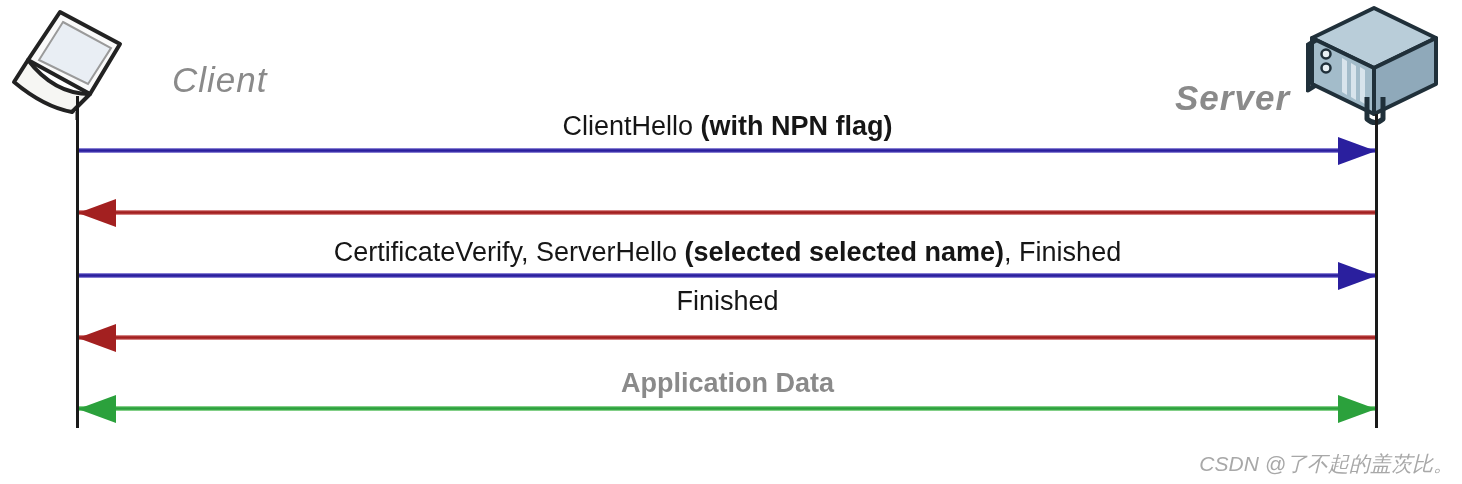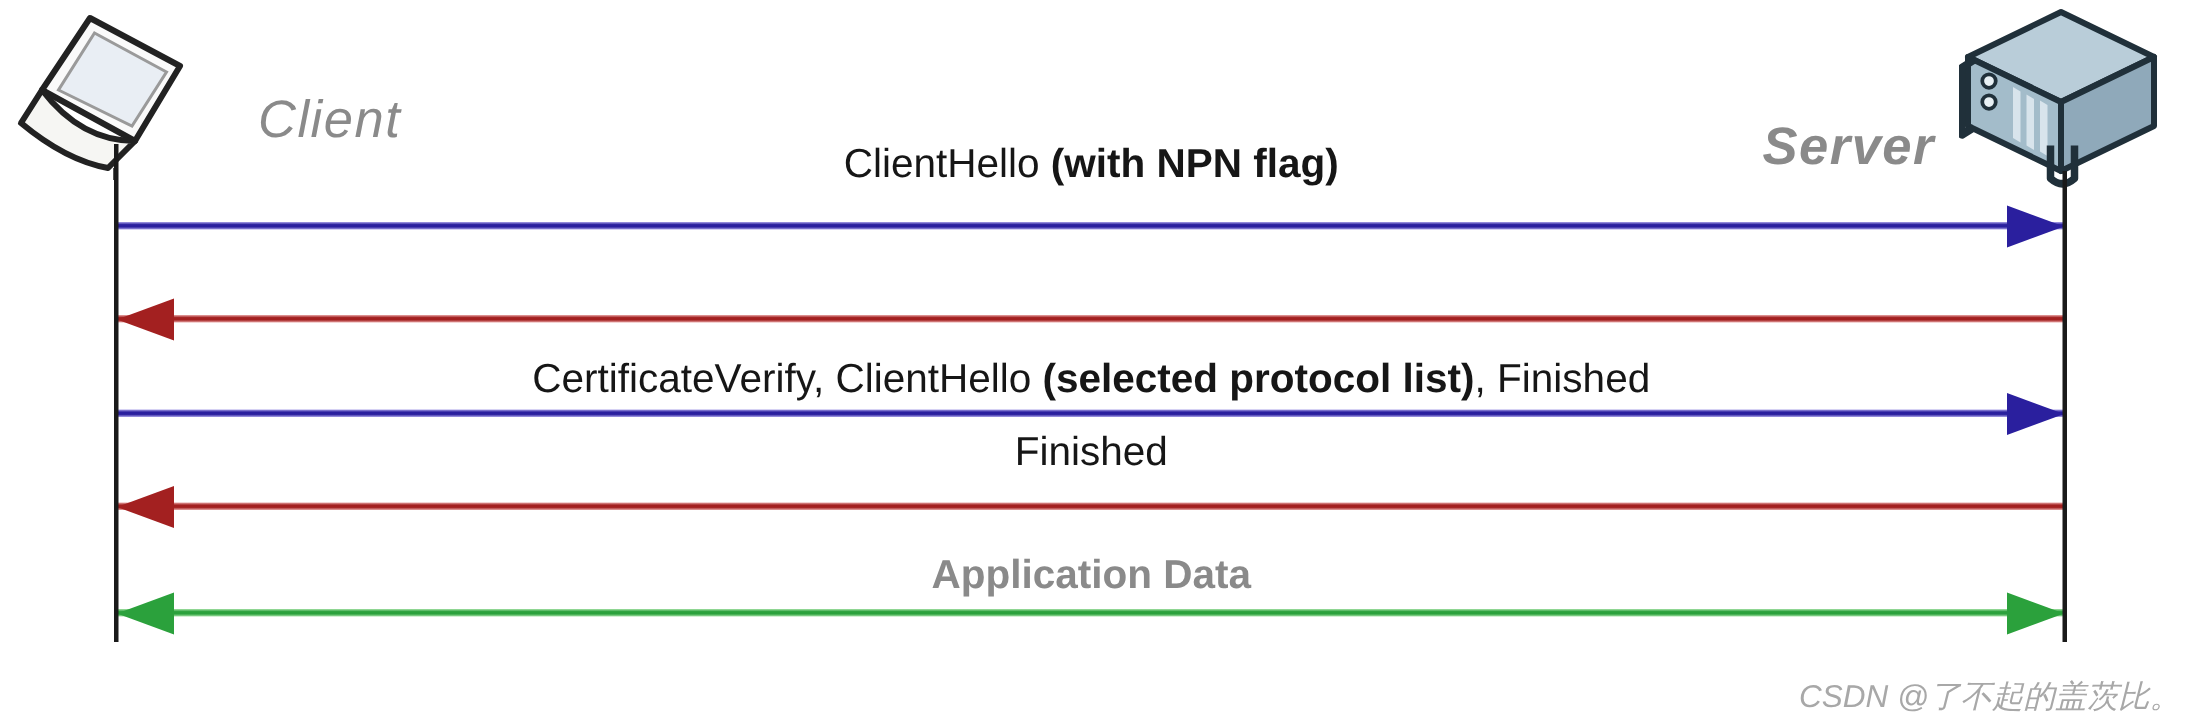--- a/index.html
+++ b/index.html
@@ -96,30 +96,30 @@
       <circle cx="20" cy="50" r="4.5" fill="#e8f0f4" stroke="#20303a" stroke-width="2.5"></circle>
       <circle cx="20" cy="64" r="4.5" fill="#e8f0f4" stroke="#20303a" stroke-width="2.5"></circle>
       <path d="M10,36 L2,41 L2,86 L10,81" fill="none" stroke="#20303a" stroke-width="5" stroke-linejoin="round"></path>
       <path d="M61,93 L61,115 Q69,122 77,115 L77,93" fill="none" stroke="#20303a" stroke-width="5" stroke-linejoin="round"></path>
     </svg>
   </div>
 
   <div class="actor-label" id="client-label">Client</div>
   <div class="actor-label" id="server-label">Server</div>
 
-  <div class="msg-label" style="top:94px"><span>ClientHello </span><b>(with NPN flag)</b><span></span></div>
+  <div class="msg-label" style="top:111px"><span>ClientHello </span><b>(with NPN flag)</b><span></span></div>
   <div class="line blue" style="top:148px">
     <span class="head head-right blue"></span>
   </div>
 
   <div class="line red" style="top:210px">
     <span class="head head-left red"></span>
   </div>
 
-  <div class="msg-label" style="top:237px"><span>CertificateVerify, ClientHello </span><b>(selected protocol list)</b><span>, Finished</span></div>
+  <div class="msg-label" style="top:237px"><span>CertificateVerify, ServerHello </span><b>(selected selected name)</b><span>, Finished</span></div>
   <div class="line blue" style="top:273px">
     <span class="head head-right blue"></span>
   </div>
 
   <div class="msg-label" style="top:286px"><span>Finished</span><b></b><span></span></div>
   <div class="line red" style="top:335px">
     <span class="head head-left red"></span>
   </div>
 
   <div class="msg-label gray" style="top:368px"><span></span><b>Application Data</b><span></span></div>

